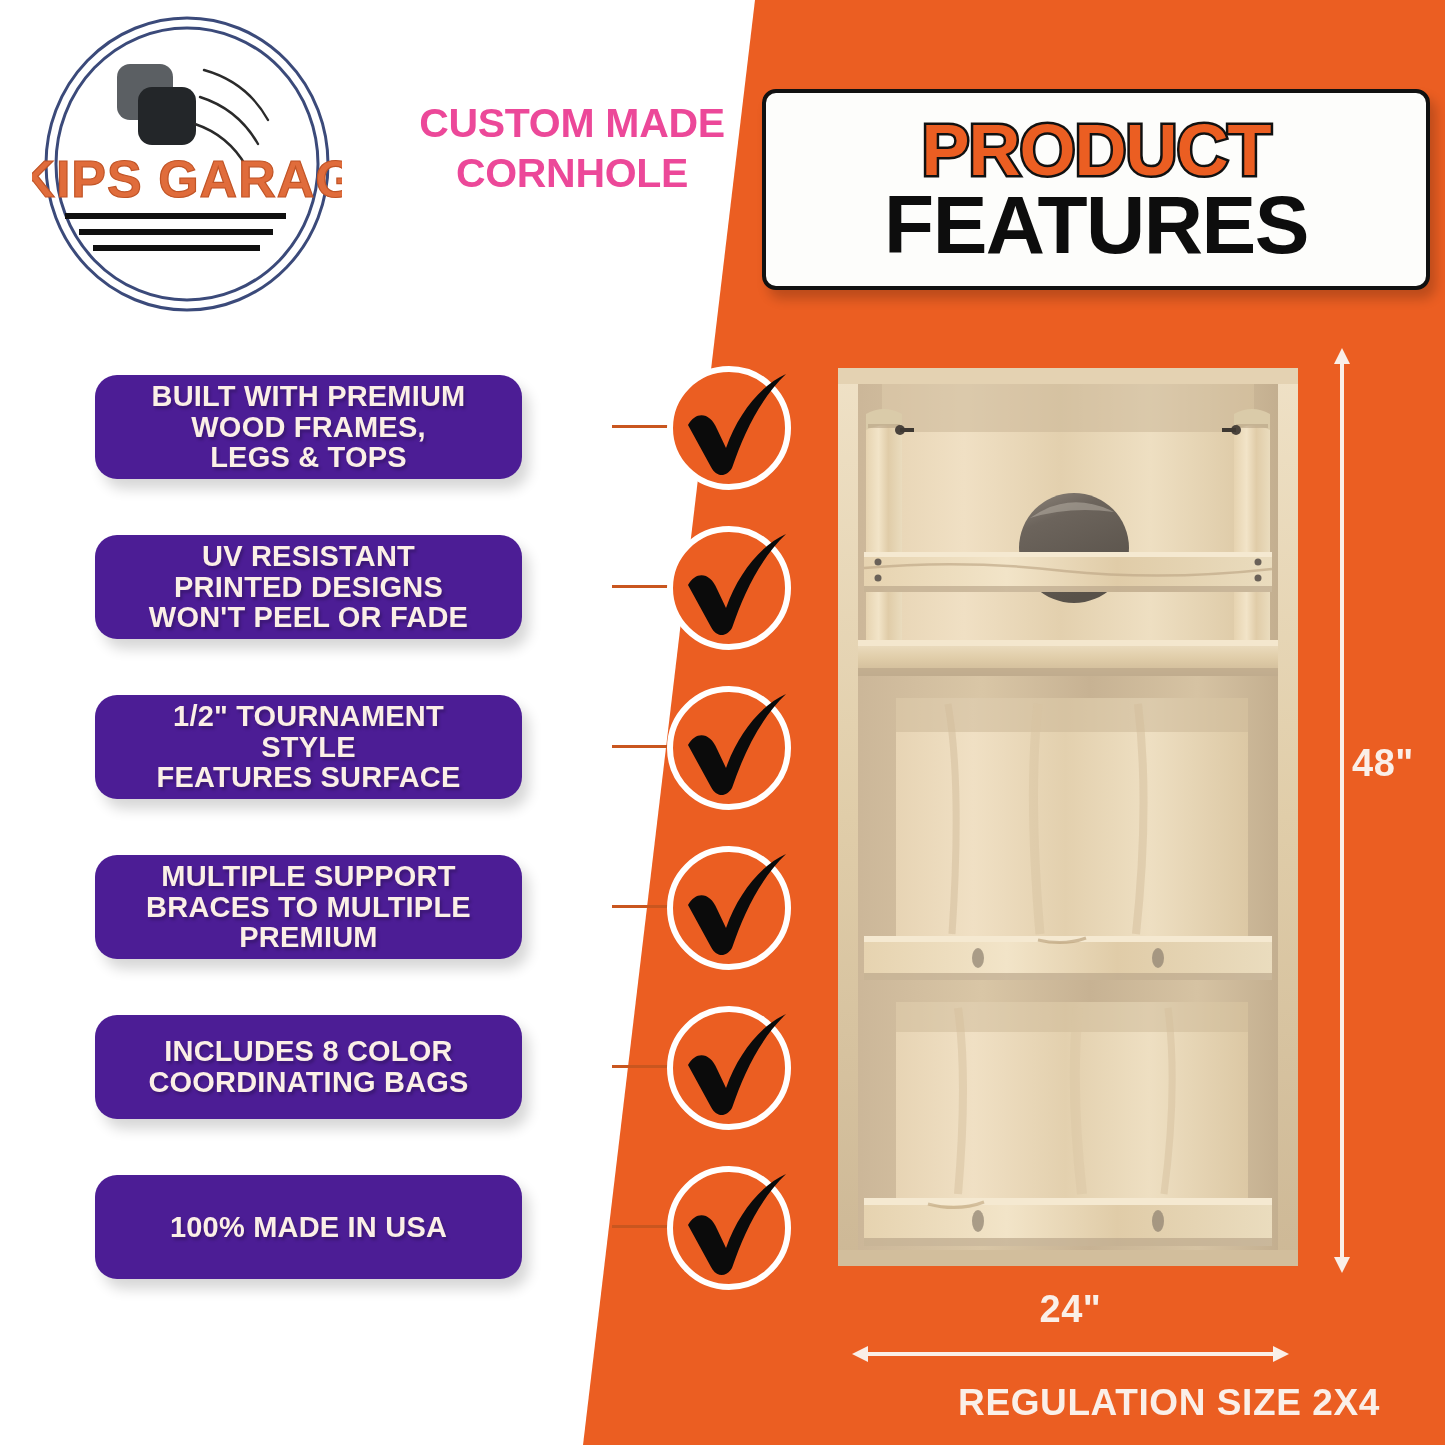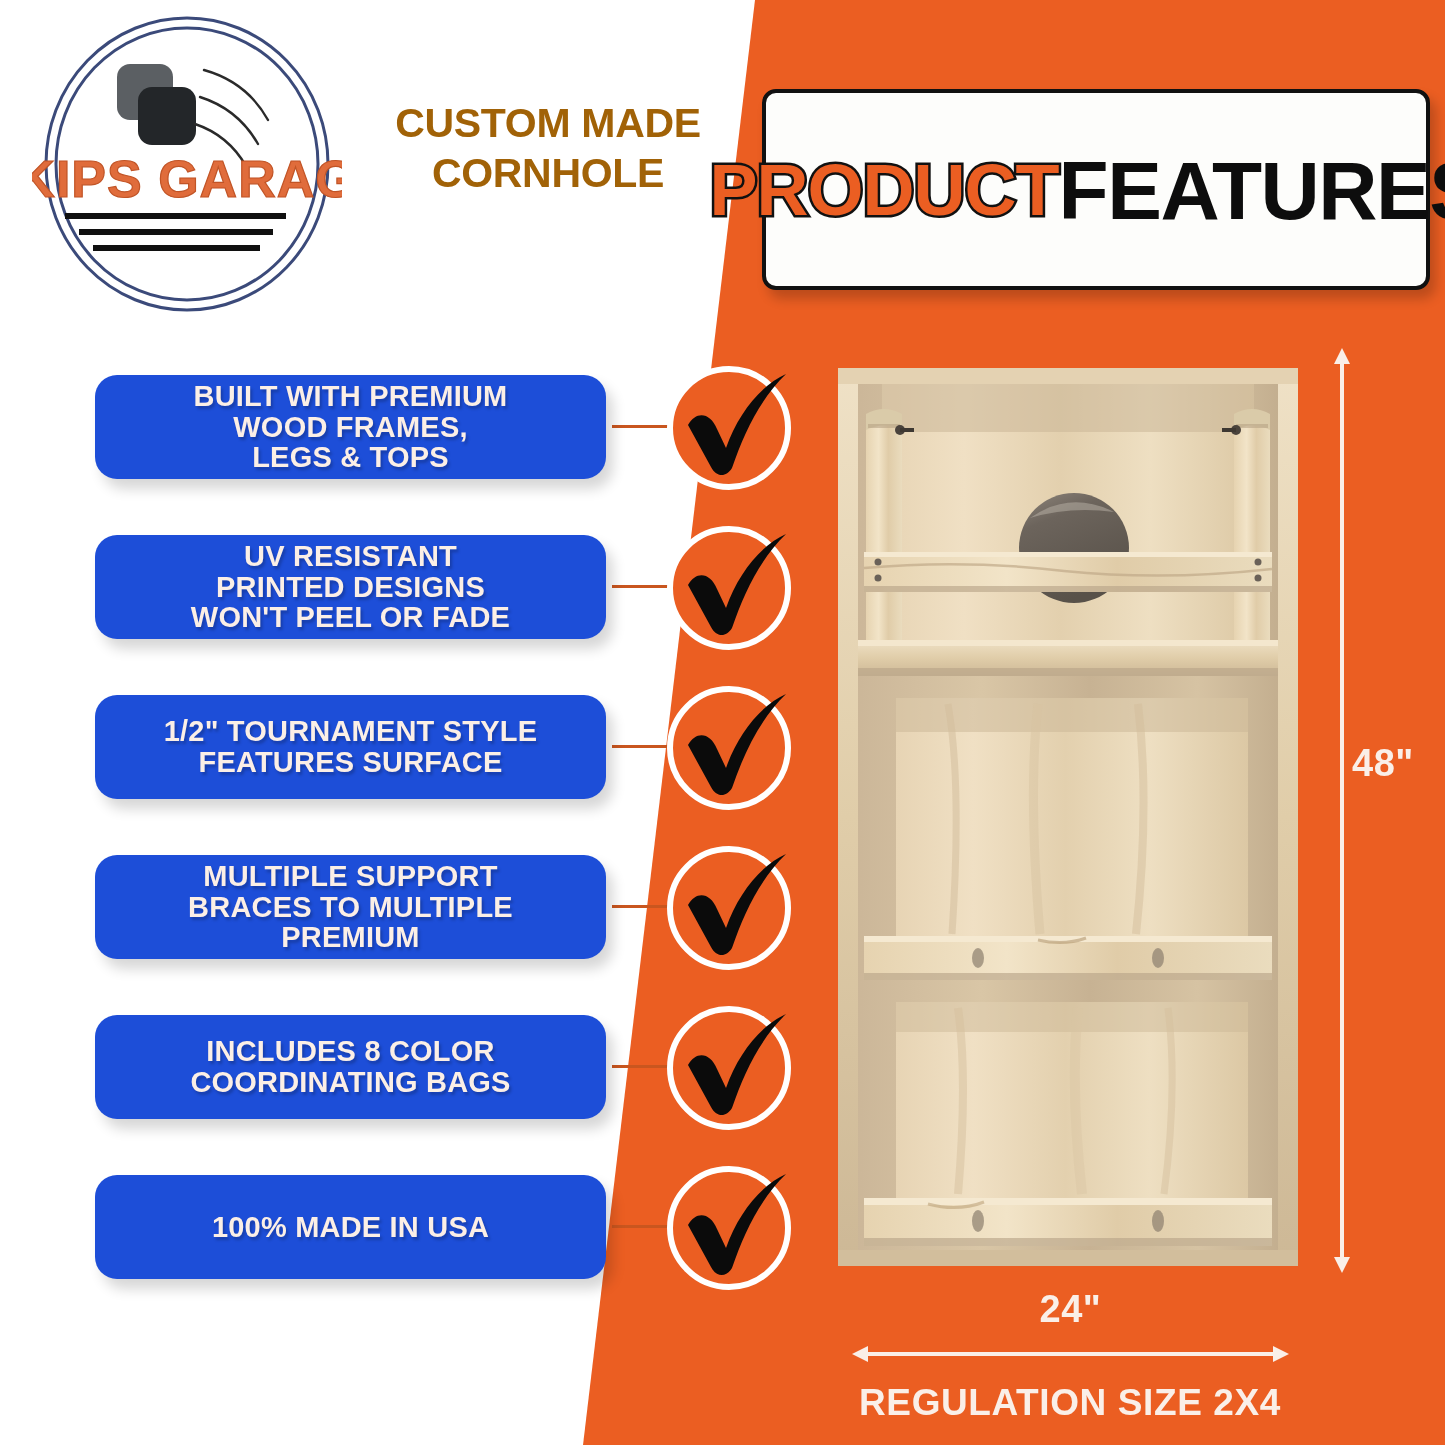--- a/index.html
+++ b/index.html
@@ -38,26 +38,26 @@
     top: 14px;
     width: 310px;
     height: 300px;
     z-index: 5;
   }
   .logo svg { display:block; width:100%; height:100%; }
 
   
   .header-title {
     position: absolute;
-    left: 348px;
+    left: 372px;
     top: 98px;
     width: 400px;
     z-index: 5;
     text-align: center;
-    color: #a16207;
+    color: #ec4899;
     font-weight: 900;
     font-size: 41px;
     line-height: 1.22;
     letter-spacing: -0.3px;
     font-family: "Liberation Sans", sans-serif;
   }
   .header-title .ln { display:block; white-space: nowrap; }
 
   
   .pf-banner {
@@ -65,21 +65,21 @@
     left: 762px;
     top: 89px;
     width: 660px;
     height: 193px;
     background: #fdfdfb;
     border: 4px solid #111111;
     border-radius: 14px;
     box-shadow: 6px 9px 12px rgba(0,0,0,0.20);
     z-index: 6;
     display: flex;
-    flex-direction: row;
+    flex-direction: column;
     align-items: center;
     justify-content: center;
   }
   .pf-line1 {
     font-weight: 900;
     font-size: 72px;
     line-height: 0.94;
     letter-spacing: -1px;
     color: #EB5E22;
     -webkit-text-stroke: 5px #111111;
@@ -101,23 +101,23 @@
     left: 0;
     width: 830px;
     height: 160px;
     z-index: 8;
   }
 
   .pill {
     position: absolute;
     left: 95px;
     top: 10px;
-    width: 511px;
+    width: 427px;
     height: 104px;
-    background: #1d4ed8;
+    background: #4c1d95;
     border-radius: 22px;
     box-shadow: 7px 10px 13px rgba(0,0,0,0.16);
     display: flex;
     align-items: center;
     justify-content: center;
     box-sizing: border-box;
     padding: 4px 30px;
   }
   .pill-text {
     color: #FBEFE6;
@@ -204,21 +204,21 @@
     letter-spacing: 0.5px;
     z-index: 7;
     font-family: "Liberation Sans", sans-serif;
   }
 
   .bottom-caption {
     position: absolute;
     left: 760px;
     top: 1382px;
     width: 620px;
-    text-align: center;
+    text-align: right;
     color: #FAEFE8;
     font-weight: 600;
     font-size: 37px;
     letter-spacing: 0.6px;
     z-index: 7;
     font-family: "Liberation Sans", sans-serif;
   }
 </style>
 </head>
 <body>

